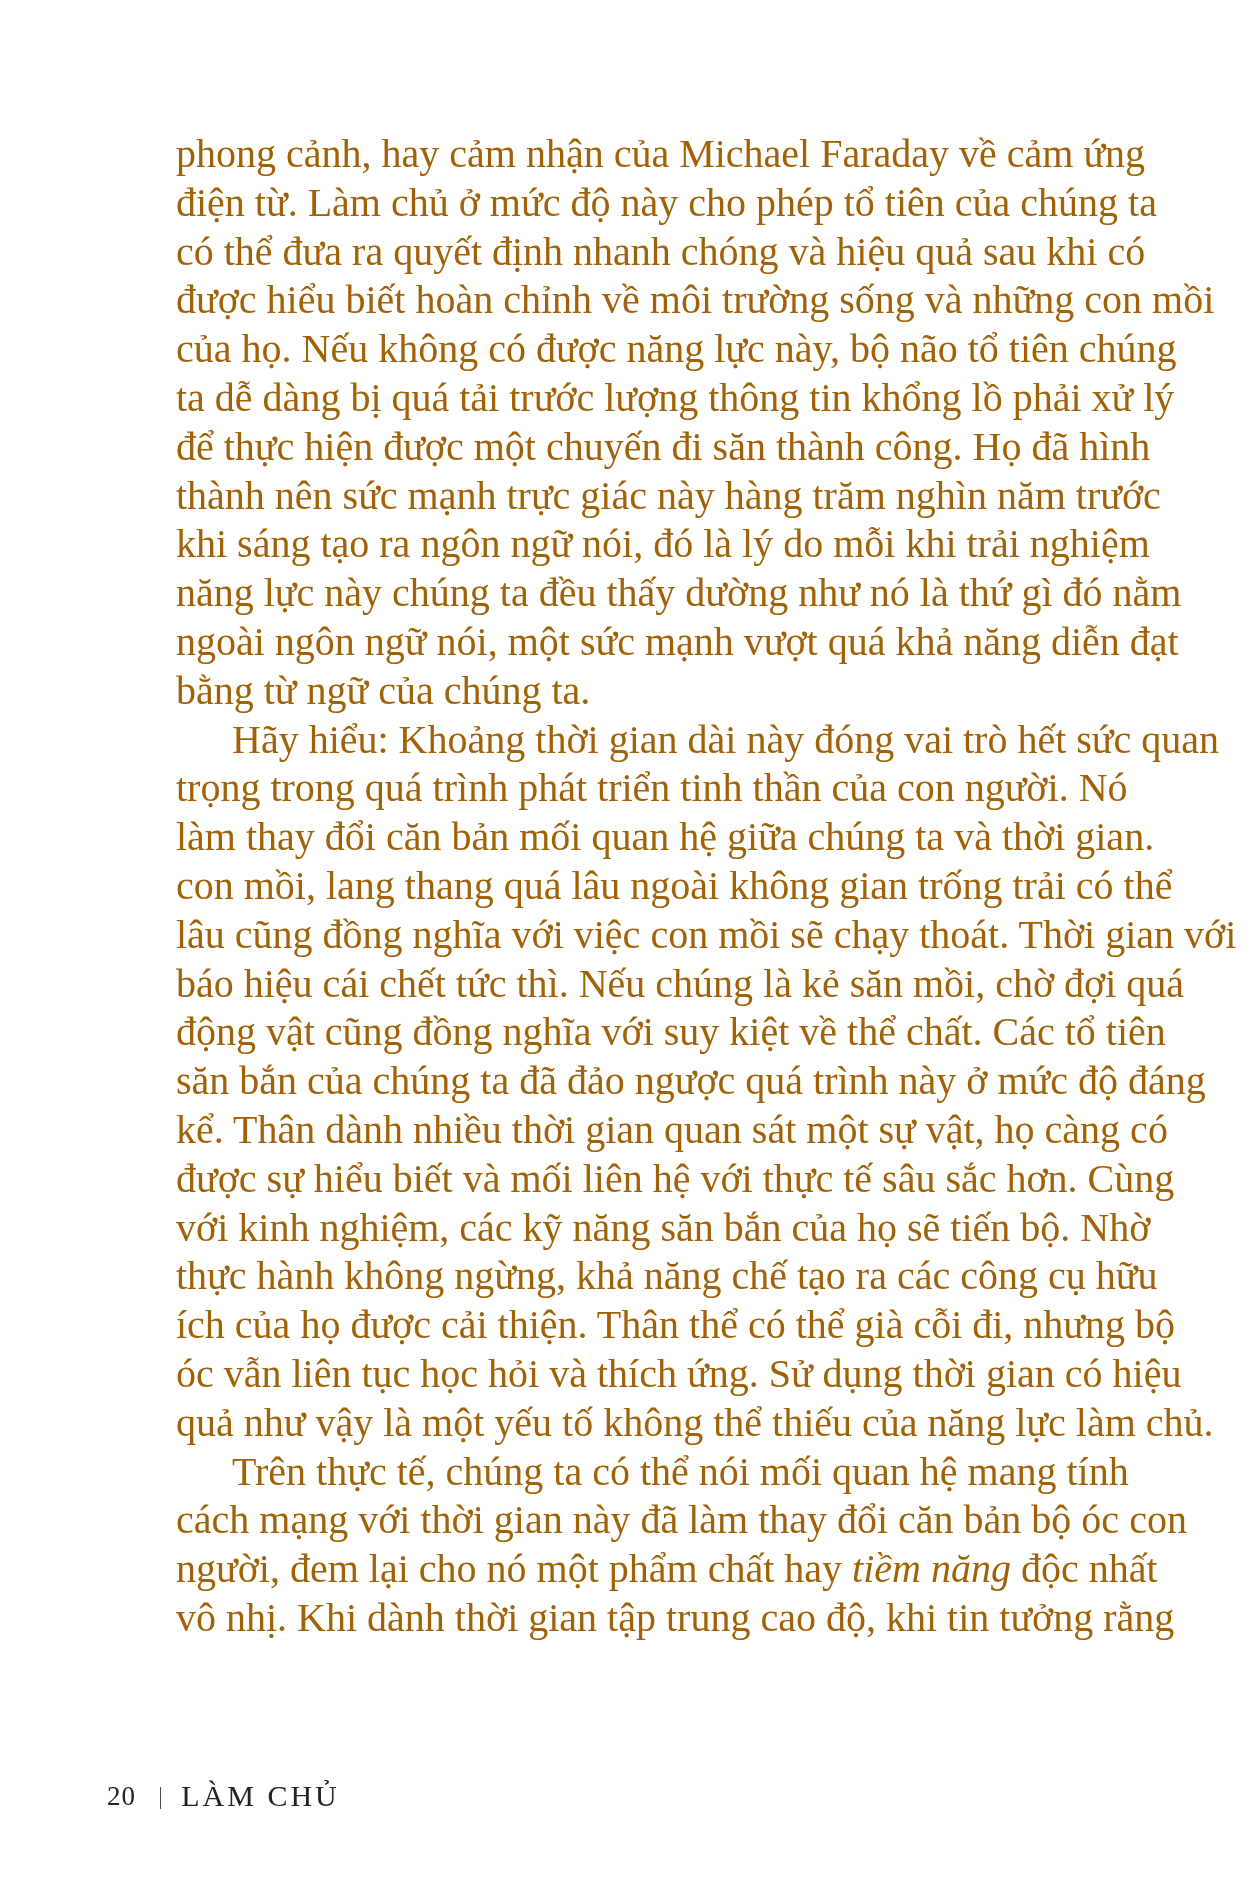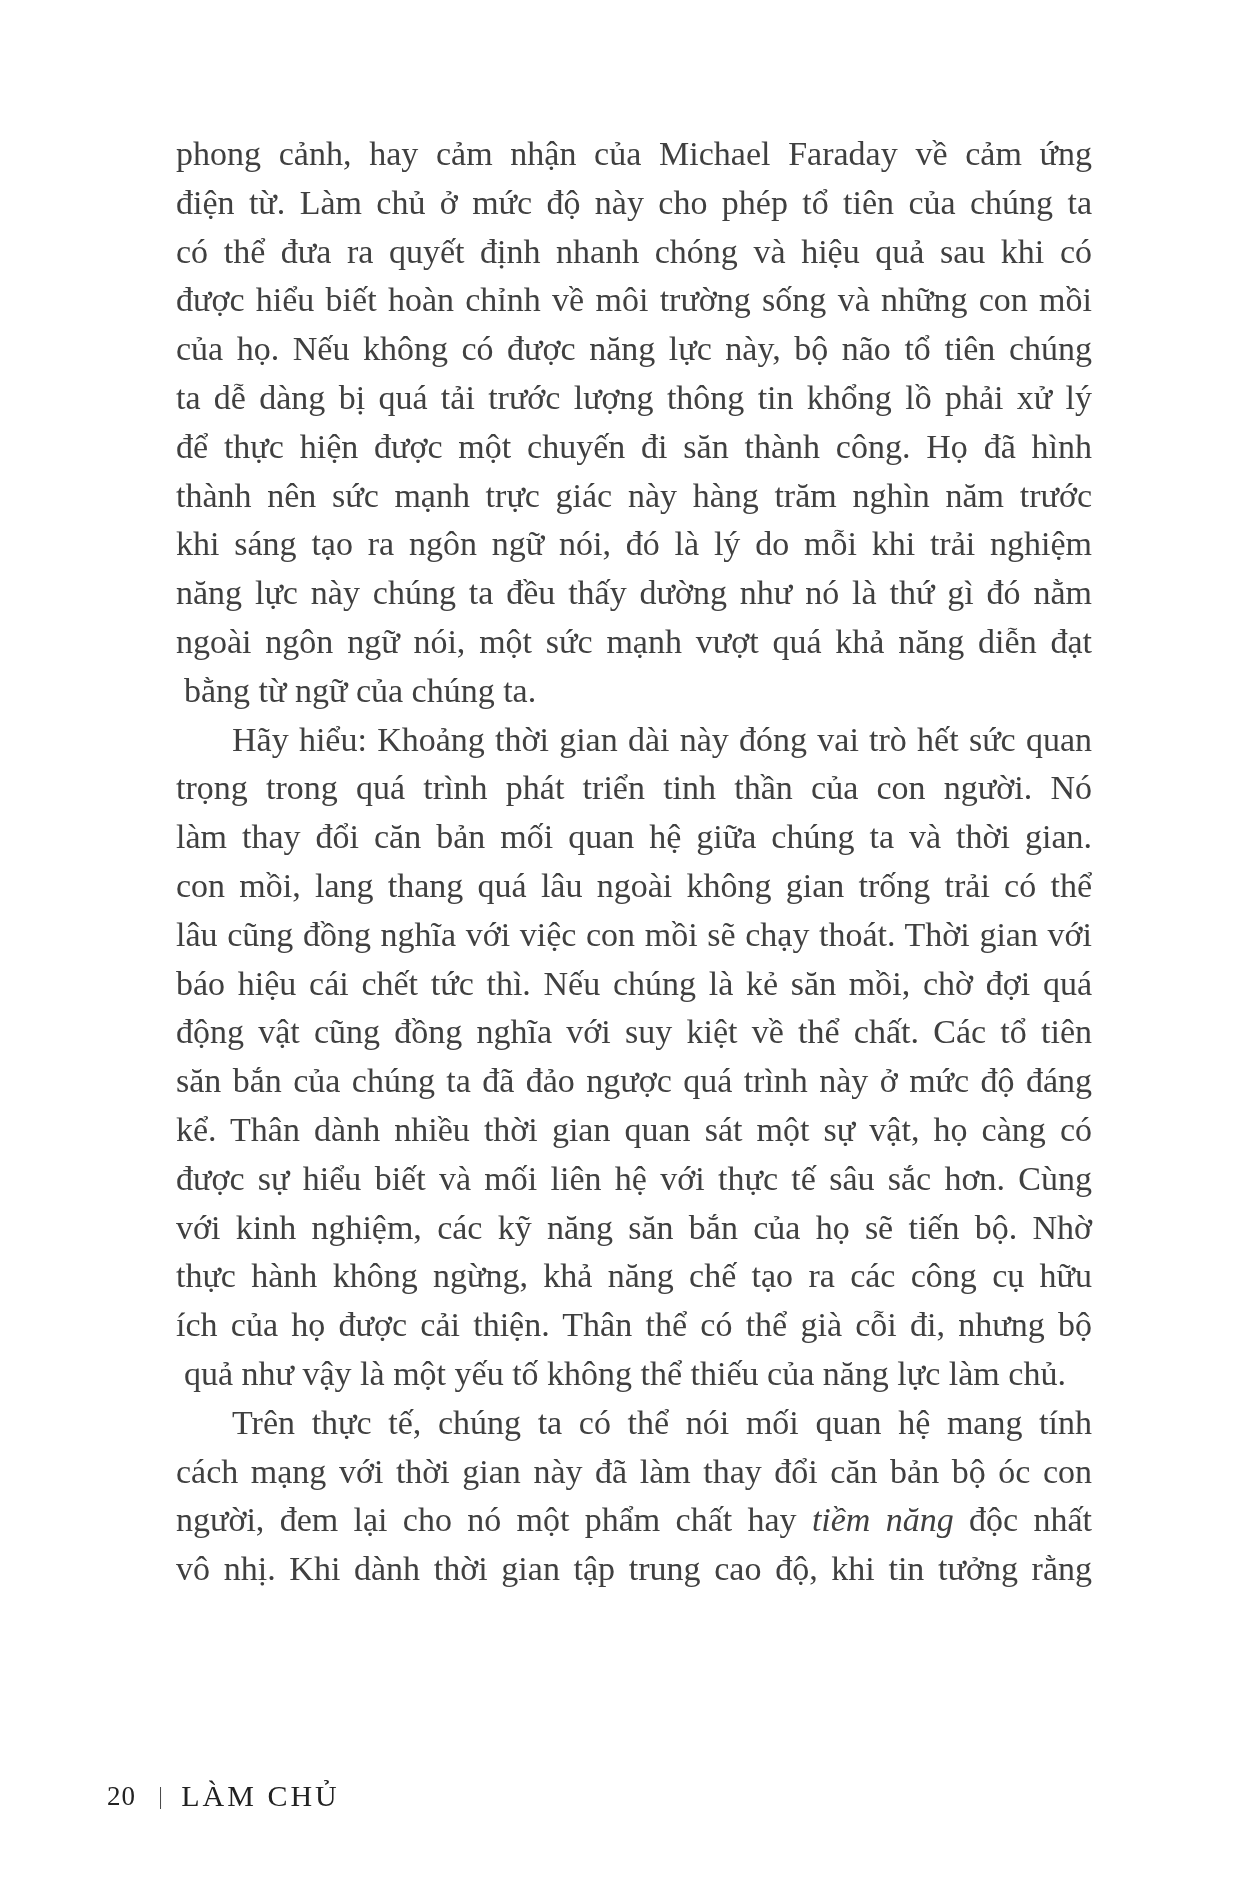--- a/index.html
+++ b/index.html
@@ -12,30 +12,30 @@
   .page {
     position: relative;
     width: 1260px; height: 1890px;
     background: #ffffff;
     color: #1b1b1b;
   }
   .text-block {
     position: absolute;
     left: 176px; top: 130px;
     width: 916px;
-    font-size: 34px;
+    font-size: 40px;
     line-height: 48.8px;
-    color: #404040;
+    color: #a16207;
   }
   .line {
     text-align: justify;
     text-align-last: justify;
     white-space: nowrap;
   }
-  .line-end { text-align-last: left; margin-left: 8px; }
+  .line-end { text-align-last: left; }
   .line-indent { padding-left: 56px; }
   .line em { font-style: italic; }
   .footer {
     position: absolute;
     left: 107px; top: 1779px;
     display: flex;
     align-items: center;
     color: #222222;
     text-align: center;
   }
@@ -80,20 +80,21 @@
       <div class="line"><span>con mồi, lang thang quá lâu ngoài không gian trống trải có thể</span></div>
       <div class="line"><span>lâu cũng đồng nghĩa với việc con mồi sẽ chạy thoát. Thời gian với</span></div>
       <div class="line"><span>báo hiệu cái chết tức thì. Nếu chúng là kẻ săn mồi, chờ đợi quá</span></div>
       <div class="line"><span>động vật cũng đồng nghĩa với suy kiệt về thể chất. Các tổ tiên</span></div>
       <div class="line"><span>săn bắn của chúng ta đã đảo ngược quá trình này ở mức độ đáng</span></div>
       <div class="line"><span>kể. Thân dành nhiều thời gian quan sát một sự vật, họ càng có</span></div>
       <div class="line"><span>được sự hiểu biết và mối liên hệ với thực tế sâu sắc hơn. Cùng</span></div>
       <div class="line"><span>với kinh nghiệm, các kỹ năng săn bắn của họ sẽ tiến bộ. Nhờ</span></div>
       <div class="line"><span>thực hành không ngừng, khả năng chế tạo ra các công cụ hữu</span></div>
       <div class="line"><span>ích của họ được cải thiện. Thân thể có thể già cỗi đi, nhưng bộ</span></div>
+      <div class="line"><span>óc vẫn liên tục học hỏi và thích ứng. Sử dụng thời gian có hiệu</span></div>
       <div class="line line-end"><span>quả như vậy là một yếu tố không thể thiếu của năng lực làm chủ.</span></div>
       <div class="line line-indent"><span>Trên thực tế, chúng ta có thể nói mối quan hệ mang tính</span></div>
       <div class="line"><span>cách mạng với thời gian này đã làm thay đổi căn bản bộ óc con</span></div>
       <div class="line"><span>người, đem lại cho nó một phẩm chất hay </span><em>tiềm năng</em><span> độc nhất</span></div>
       <div class="line"><span>vô nhị. Khi dành thời gian tập trung cao độ, khi tin tưởng rằng</span></div>
     </div>
 
   <div class="footer">
     <span class="page-num">20</span>
     <span class="foot-sep">|</span>

